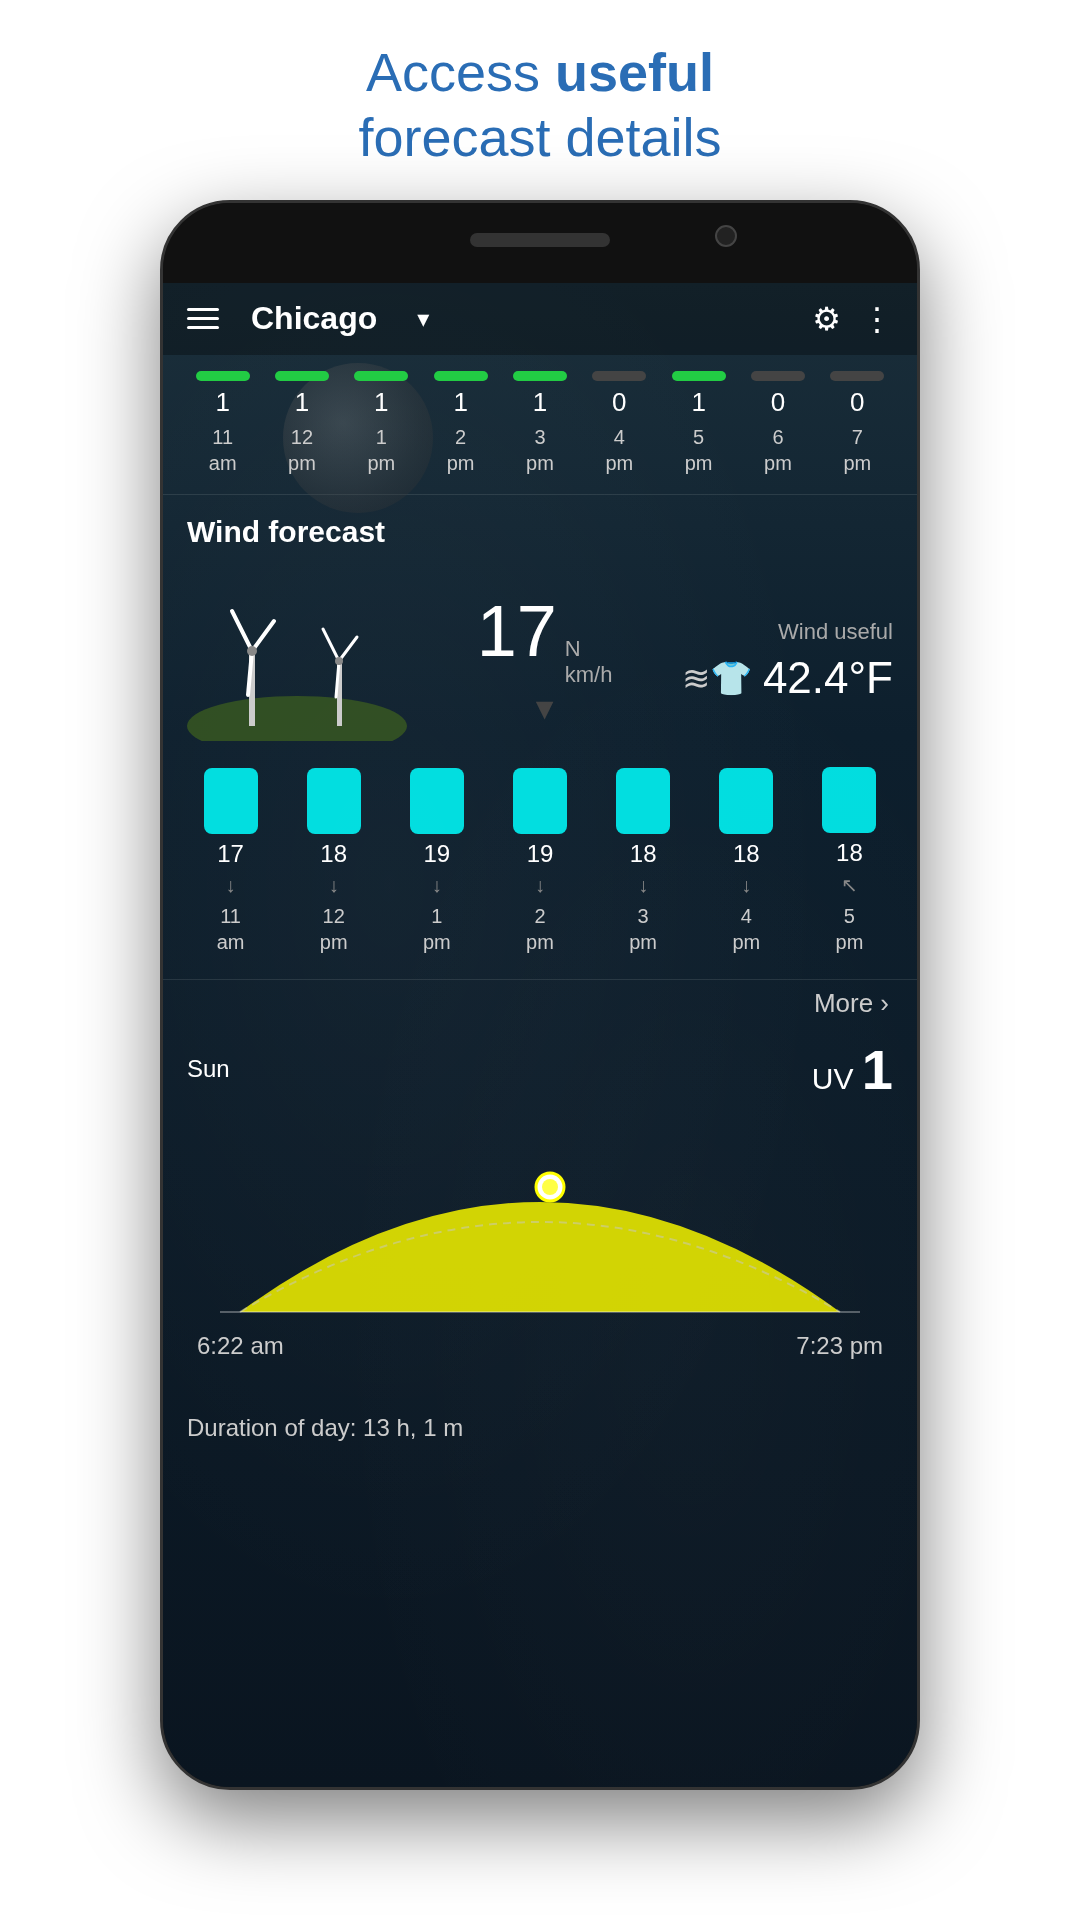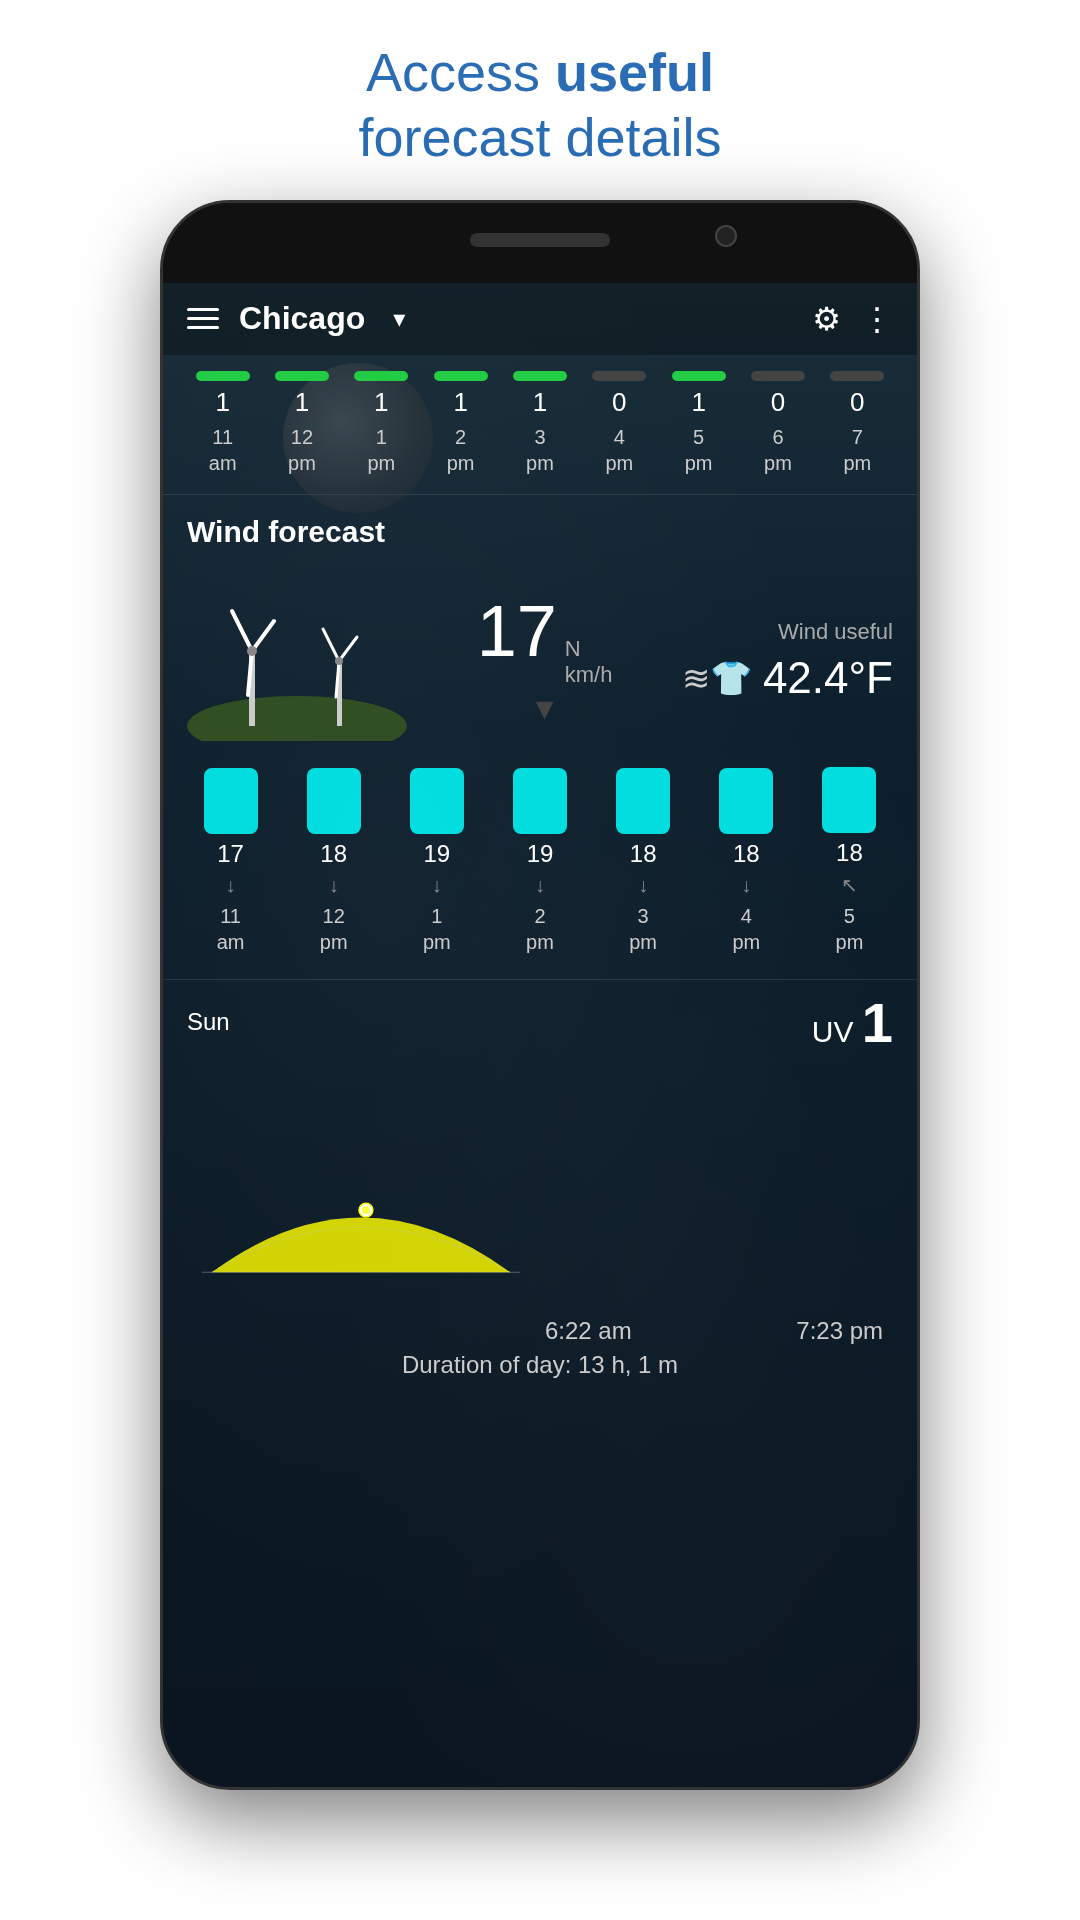--- a/index.html
+++ b/index.html
@@ -97,21 +97,21 @@
       display: flex;
       align-items: center;
       justify-content: space-between;
       padding: 0 24px;
       position: relative;
       z-index: 10;
     }
     .nav-left {
       display: flex;
       align-items: center;
-      gap: 20px;
+      gap: 32px;
     }
     .hamburger-icon {
       display: flex;
       flex-direction: column;
       gap: 6px;
       cursor: pointer;
     }
     .hamburger-icon span {
       display: block;
       width: 32px;
@@ -345,43 +345,42 @@
       font-size: 56px;
       font-weight: 700;
     }
 
     
     .sun-arc-container {
       width: 100%;
       height: 280px;
       position: relative;
       display: flex;
-      flex-direction: row;
-      align-items: flex-end;
+      flex-direction: column;
+      align-items: flex-start;
     }
     .sun-arc-svg {
       width: 100%;
       height: 230px;
     }
     .sun-times {
       display: flex;
       justify-content: space-between;
       width: 100%;
       padding: 0 10px;
       margin-top: -10px;
     }
     .sun-time-label {
       color: #ccc;
       font-size: 24px;
     }
     .duration-row {
-      text-align: center;
       color: #ccc;
       font-size: 24px;
-      margin-top: 6px;
+      margin-top: 22px;
     }
 
     
     .moon-area {
       position: absolute;
       left: 120px;
       top: 80px;
       width: 150px;
       height: 150px;
       opacity: 0.3;
@@ -615,20 +614,23 @@
       <div class="wind-speed-bar"></div>
       <span class="wind-speed-val">18</span>
       <span class="wind-dir-arrow">↖</span>
       <span class="wind-time">5<br>pm</span>
     </div>
         </div>
     </div>
 
     <div class="section-divider"></div>
 
+    <div class="more-row">
+      <span class="more-btn">More ›</span>
+    </div>
 
     <div class="sun-section">
       <div class="sun-header">
         <span class="sun-label">Sun</span>
         <span class="uv-badge">
           <span>UV</span>
           <span class="uv-num">1</span>
         </span>
       </div>
 

